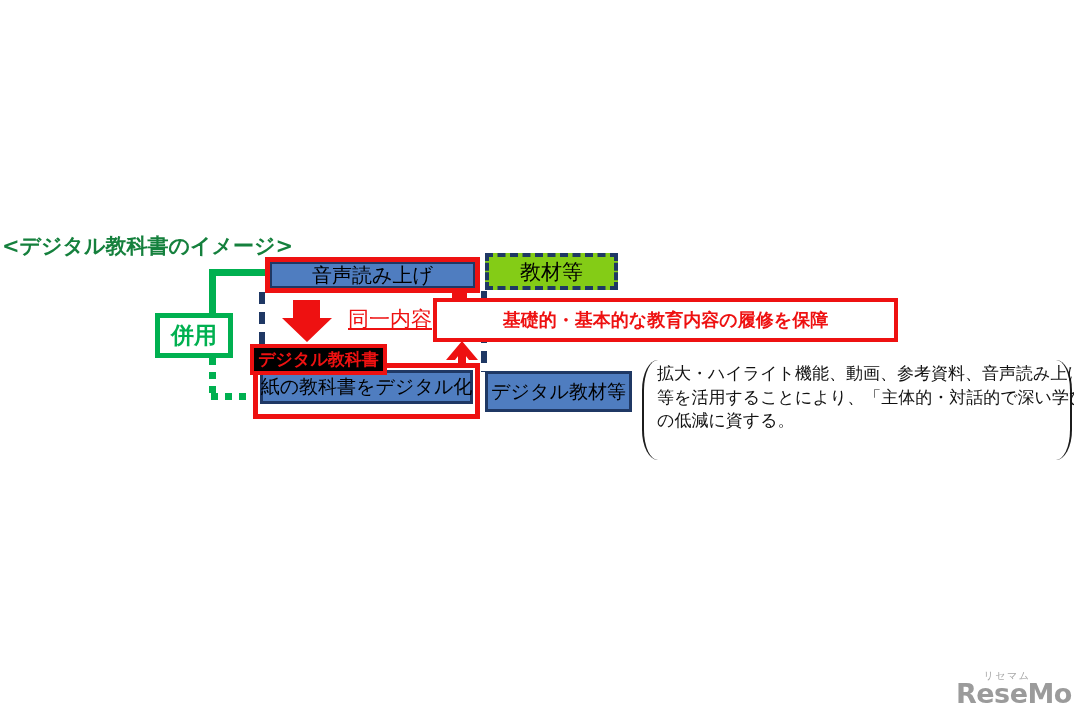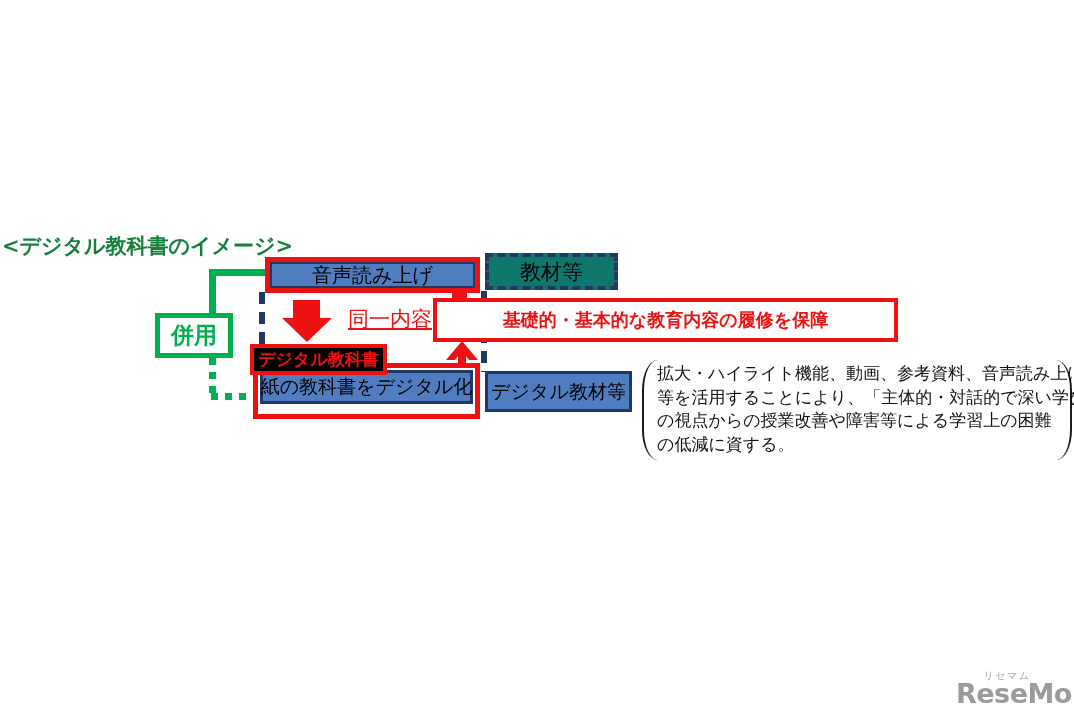--- a/index.html
+++ b/index.html
@@ -44,21 +44,21 @@
   
   #paper-box{left:265px;top:257px;width:215px;height:36px;border:5px solid var(--red);
     background:#fff;z-index:3;box-sizing:border-box;}
   .blue-inner{border:2px solid var(--navy);background:var(--blue);width:100%;height:100%;
     box-sizing:border-box;display:flex;align-items:center;justify-content:center;}
   #paper-box .lbl, #digitized-box .lbl, #materials-box .lbl, #digital-materials-box .lbl{
     color:#000;font-size:20px;white-space:nowrap;}
 
   
   #materials-box{left:485px;top:253px;width:133px;height:37px;border:4px dashed var(--navy);
-    background:#0f766e;z-index:2;box-sizing:border-box;}
+    background:#84cc16;z-index:2;box-sizing:border-box;}
   #materials-box .lbl{font-size:21px;}
 
   
   #red-connector{left:452px;top:292px;width:15px;height:9px;background:var(--red);z-index:2;}
   #guarantee-box{left:433px;top:298px;width:465px;height:44px;border:4px solid var(--red);
     background:#fff;z-index:3;box-sizing:border-box;}
   #guarantee-box .lbl{color:var(--red);font-weight:bold;font-size:18px;white-space:nowrap;}
 
   
   #down-arrow{left:282px;top:300px;z-index:2;}
@@ -162,21 +162,20 @@
       <span class="lbl">紙の教科書をデジタル化</span>
     </div>
   </div>
 
   <div id="callout" class="abs">
     <div id="bracket-left" class="bracket"></div>
     <div id="bracket-right" class="bracket"></div>
     <div id="callout-text">
       <div class="line">拡大・ハイライト機能、動画、参考資料、音声読み上げ</div>
       <div class="line">等を活用することにより、「主体的・対話的で深い学び」</div>
-      <div class="line">の視点からの授業改善や障害等による学習上の困難</div>
       <div class="line">の低減に資する。</div>
     </div>
   </div>
 
   <div id="watermark" class="abs">
     <div id="logo-ruby">リセマム</div>
     <div id="logo-text">ReseMom.</div>
   </div>
 
 </div>

